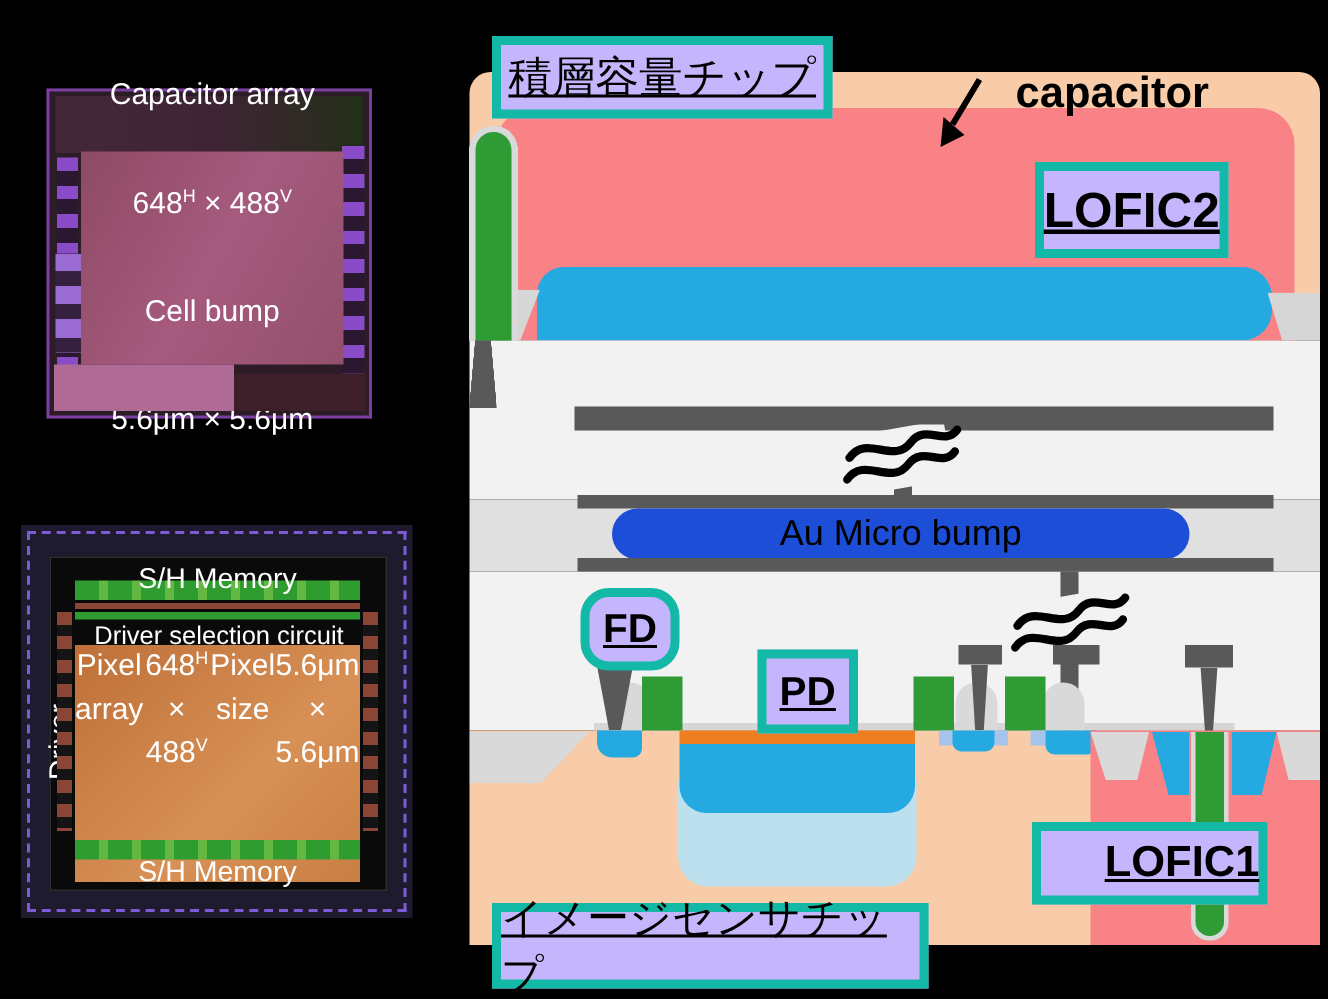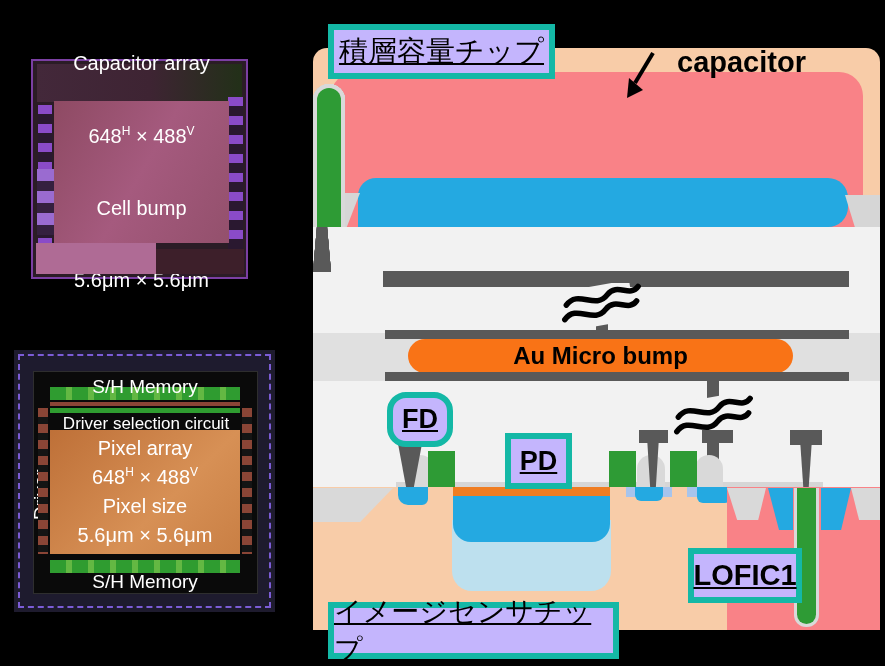--- a/index.html
+++ b/index.html
@@ -22,22 +22,22 @@
   .cap-botR{left:123px;top:188px;width:88px;height:25px;background:#3D1F2A;}
 
   #photo-sen{left:14px;top:350px;width:261px;height:262px;background:#1E1B2E;outline:2px dashed #7C5CD6;outline-offset:-6px;}
   #sen-frame{left:19px;top:21px;width:223px;height:221px;background:#0A0A0A;border:1px solid #2E2E2E;}
   .greenbar{background:repeating-linear-gradient(90deg,#2F9C30 0 16px,#63B843 16px 22px);}
   #sen-bar-top{left:36px;top:37px;width:190px;height:13px;}
   #sen-line-brown{left:36px;top:52px;width:190px;height:4px;background:#8A4536;}
   #sen-line-green{left:36px;top:58px;width:190px;height:5px;background:#2F9C30;}
   #sen-memtop{left:36px;top:26px;width:190px;font-size:19px;}
   #sen-signal{left:26px;top:64px;width:212px;font-size:17px;}
-  #sen-orange{left:36px;top:80px;width:190px;height:124px;background:linear-gradient(135deg,#BE7038 0%,#D79055 60%,#C97F44 100%);
-              display:flex;flex-direction:column;justify-content:center;font-size:20px;line-height:1.45;}
+  #sen-orange{left:36px;top:80px;width:190px;height:158px;background:linear-gradient(135deg,#BE7038 0%,#D79055 60%,#C97F44 100%);
+              display:flex;justify-content:center;font-size:20px;line-height:1.45;}
   #sen-bar-bot{left:36px;top:210px;width:190px;height:13px;}
   #sen-membot{left:36px;top:221px;width:190px;font-size:19px;}
   #sen-driver{left:16px;top:100px;width:22px;height:90px;font-size:19px;color:#fff;
               writing-mode:vertical-rl;transform:rotate(180deg);text-align:center;}
   .senpads{background:repeating-linear-gradient(180deg,#8A4536 0 9px,#141414 9px 16px);}
   #sen-pads-l{left:24px;top:58px;width:10px;height:146px;}
   #sen-pads-r{left:228px;top:58px;width:10px;height:146px;}
 
   
   #diagram{left:313px;top:0;width:567px;height:666px;}
@@ -57,34 +57,34 @@
   .cap:nth-of-type(4){left:243px}.cap:nth-of-type(5){left:302px}.cap:nth-of-type(6){left:361px}
   .cap:nth-of-type(7){left:420px}.cap:nth-of-type(8){left:478px}
   .stem{top:227px;width:18px;height:45px;background:#595959;clip-path:polygon(22% 0,78% 0,100% 100%,0 100%);}
   .stem:nth-of-type(1){left:73px}.stem:nth-of-type(2){left:132px}.stem:nth-of-type(3){left:191px}
   .stem:nth-of-type(4){left:250px}.stem:nth-of-type(5){left:309px}.stem:nth-of-type(6){left:368px}
   .stem:nth-of-type(7){left:427px}.stem:nth-of-type(8){left:486px}
   #elec-bar{left:70px;top:271px;width:466px;height:16px;background:#595959;}
   #stem-up{left:283px;top:285px;width:12px;height:50px;background:#595959;}
   #bar-bump-top{left:72px;top:330px;width:464px;height:9px;background:#595959;}
   #bar-bump-bot{left:72px;top:372px;width:464px;height:9px;background:#595959;}
-  #au-bump{left:95px;top:339px;width:385px;height:34px;background:#f97316;border-radius:17px;
-           display:flex;align-items:center;justify-content:center;font-size:24px;font-weight:bold;color:#000;}
+  #au-bump{left:95px;top:339px;width:385px;height:34px;background:#1d4ed8;border-radius:17px;
+           display:flex;align-items:center;justify-content:center;font-size:24px;font-weight:normal;color:#000;}
   #stem-dn{left:394px;top:381px;width:12px;height:106px;background:#595959;}
 
   .squig{width:90px;height:46px;}
   #squig1{left:244px;top:283px;}
   #squig2{left:356px;top:395px;}
 
   .label-box{background:#c4b5fd;border:6px solid #14b8a6;display:flex;align-items:center;justify-content:center;color:#000;text-decoration:underline;}
   #box-capchip{left:15px;top:24px;width:215px;height:43px;font-size:29px;}
   #box-lofic2{left:377px;top:108px;width:117px;height:52px;font-size:33px;font-weight:bold;}
   #box-fd{left:74px;top:392px;width:54px;height:43px;font-size:27px;font-weight:bold;border-radius:19px;}
   #box-pd{left:192px;top:433px;width:55px;height:44px;font-size:27px;font-weight:bold;}
-  #box-lofic1{left:375px;top:548px;width:102px;height:43px;font-size:29px;font-weight:bold;}
+  #box-lofic1{left:375px;top:548px;width:102px;height:43px;font-size:29px;font-weight:bold;padding-left:43px;}
   #box-senschip{left:15px;top:602px;width:279px;height:45px;font-size:28px;}
   #cap-word{left:336px;top:46px;font-size:29px;font-weight:bold;color:#000;margin-left:28px;}
   #cap-arrow{left:306px;top:50px;width:40px;height:52px;}
 
   #surface-strip{left:83px;top:482px;width:427px;height:5px;background:#D6D6D6;}
   .dome{top:455px;width:28px;height:32px;background:#D9D9D9;border-radius:14px 14px 0 0;}
   #dome1{left:93px}#dome2{left:324px}#dome3{left:382px}
   .gate{top:451px;width:27px;height:36px;background:#2E9B35;}
   #gate1{left:115px}#gate2{left:296px}#gate3{left:357px}
   #fd-stem{left:83px;top:433px;width:28px;height:54px;background:#595959;clip-path:polygon(0 0,100% 0,64% 100%,36% 100%);}
@@ -235,20 +235,23 @@
     <div id="trench" class="abs"></div>
 
     <div id="box-capchip" class="abs label-box">
       <span>積層容量チップ</span>
     </div>
     <div id="cap-word" class="abs">capacitor</div>
     <svg id="cap-arrow" class="abs" viewBox="0 0 40 52">
       <line x1="34" y1="3" x2="16" y2="33" stroke="#000" stroke-width="4"></line>
       <polygon points="8,48 10,28 24,40" fill="#000"></polygon>
     </svg>
+    <div id="box-lofic2" class="abs label-box">
+      <span>LOFIC2</span>
+    </div>
     <div id="box-fd" class="abs label-box">
       <span>FD</span>
     </div>
     <div id="box-pd" class="abs label-box">
       <span>PD</span>
     </div>
     <div id="box-lofic1" class="abs label-box">
       <span>LOFIC1</span>
     </div>
     <div id="box-senschip" class="abs label-box">

